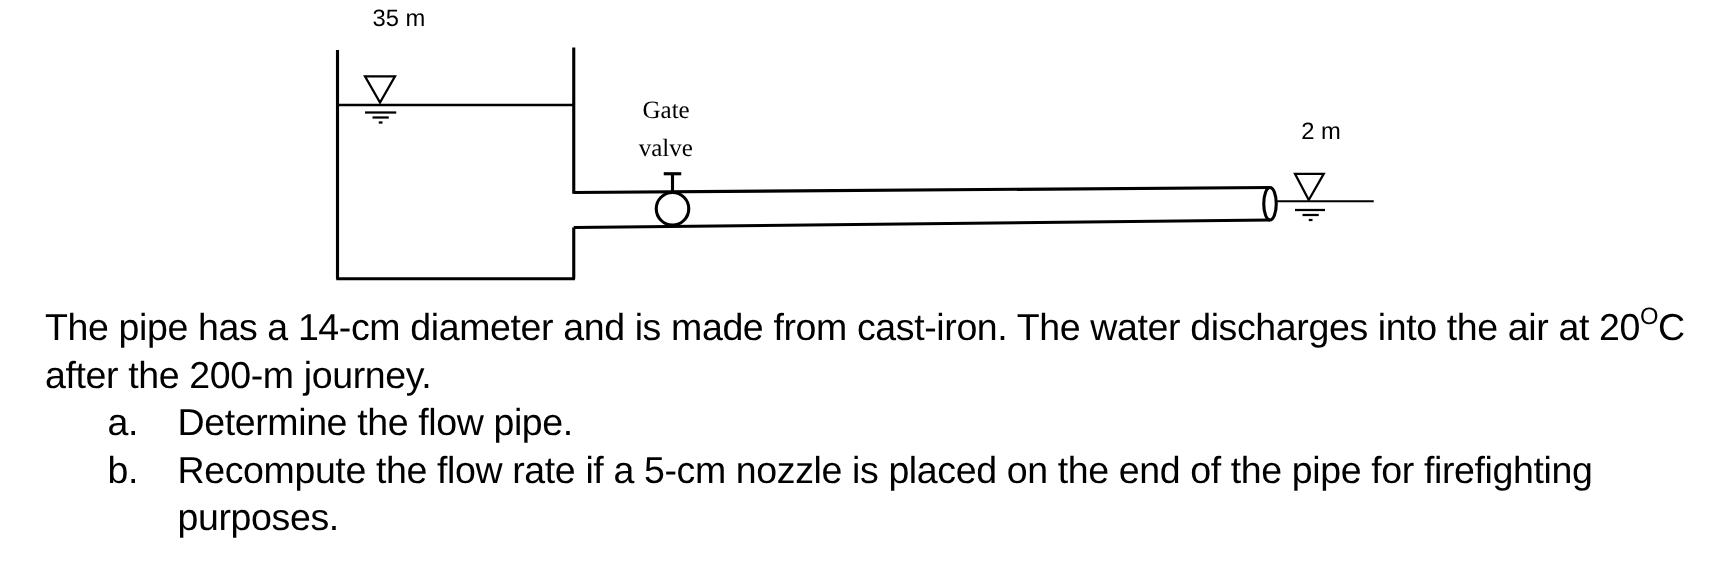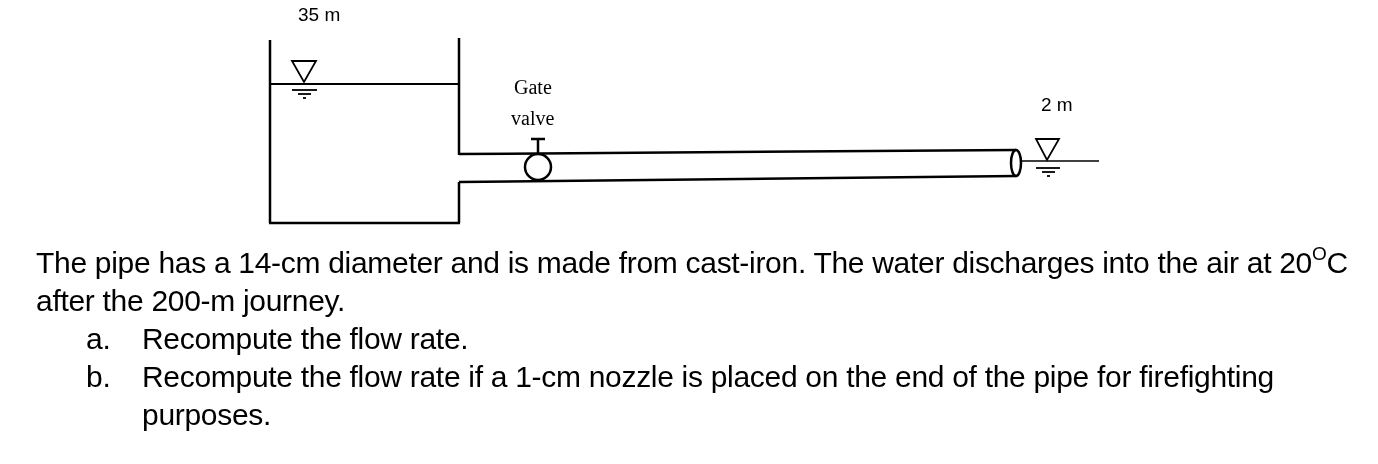--- a/index.html
+++ b/index.html
@@ -54,19 +54,19 @@
     <line x1="1036" y1="168" x2="1060" y2="168"></line>
     <line x1="1042" y1="172" x2="1055" y2="172"></line>
     <line x1="1047" y1="176" x2="1050" y2="176"></line>
   </g>
 </svg>
 
 <div id="problem">
   <p><span>The pipe has a 14-cm diameter and is made from cast-iron. The water discharges into the air at 20</span><sup>O</sup><span>C after the 200-m journey.</span></p>
   <div class="item">
     <span class="marker">a.</span>
-    <span>Recompute the flow rate.</span>
+    <span>Determine the flow pipe.</span>
   </div>
   <div class="item">
     <span class="marker">b.</span>
-    <span style="width:1170px;">Recompute the flow rate if a 1-cm nozzle is placed on the end of the pipe for firefighting purposes.</span>
+    <span style="width:1170px;">Recompute the flow rate if a 5-cm nozzle is placed on the end of the pipe for firefighting purposes.</span>
   </div>
 </div>
 
 </body></html>

